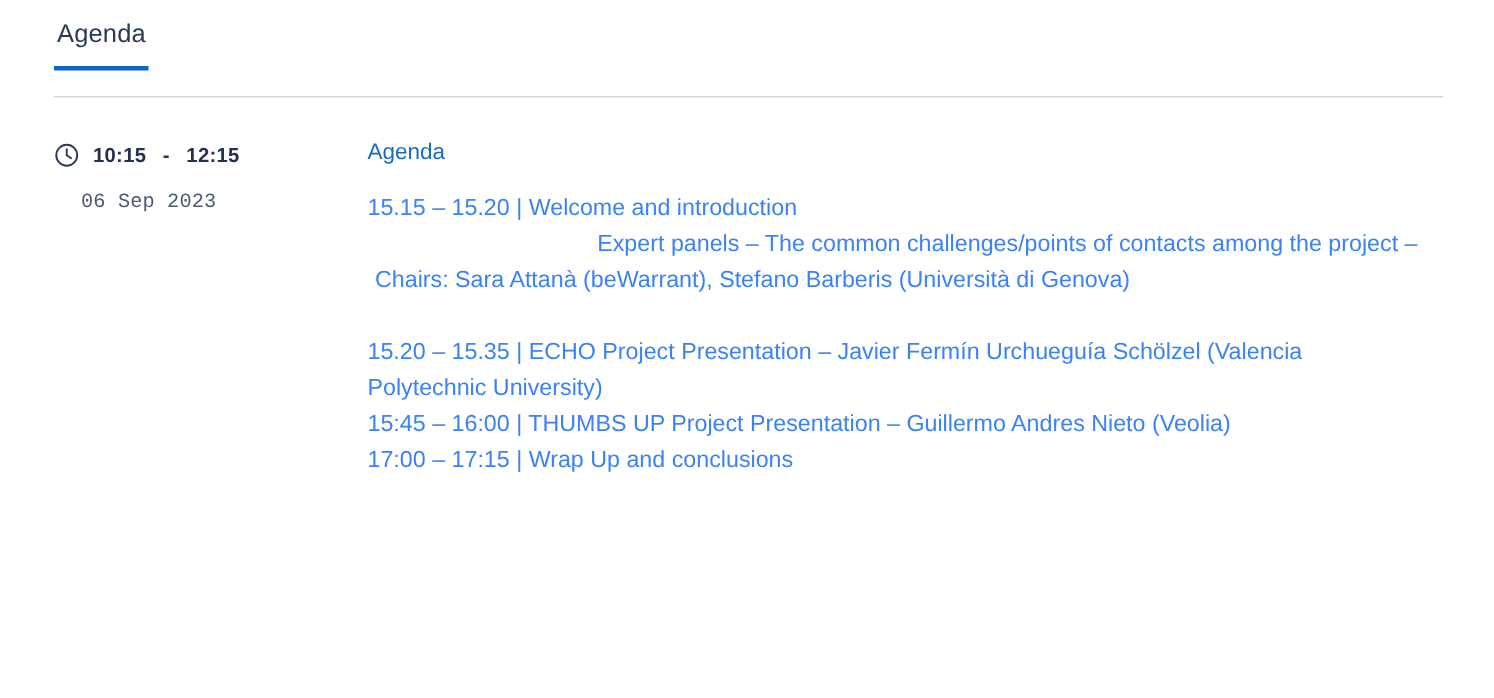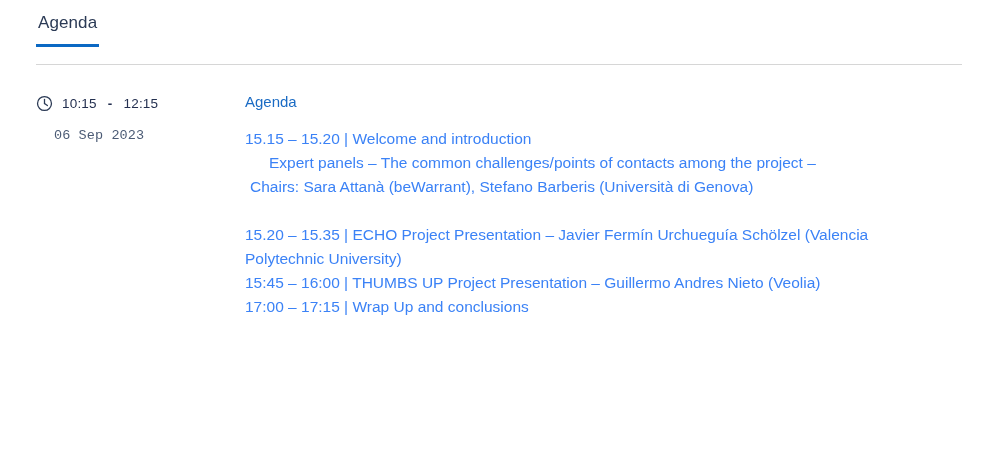--- a/index.html
+++ b/index.html
@@ -65,21 +65,21 @@
     height: 22px;
   }
   .clock-icon {
     width: 17px;
     height: 17px;
     flex: 0 0 17px;
     display: block;
   }
   .time-text {
     font-size: 13.5px;
-    font-weight: normal;
+    font-weight: bold;
     color: #243050;
     letter-spacing: 0.2px;
     white-space: nowrap;
   }
   .time-sep {
     font-weight: bold;
     padding: 0 2px;
   }
   .meta-date {
     margin-left: 18px;
@@ -106,21 +106,21 @@
     cursor: pointer;
   }
 
   .agenda-body {
     margin-top: 15px;
     font-size: 15.5px;
     line-height: 24px;
     color: #3b82f6;
   }
   .ln { margin: 0; }
-  .ln.indent-lg { padding-left: 24px; }
+  .ln.indent-lg { padding-left: 24px; text-align: right; }
   .ln.indent-sm { padding-left: 5px; }
   .spacer { height: 24px; }
 </style>
 </head>
 <body>
 
 <div class="tabbar">
   <div class="tab active">Agenda</div>
 </div>
 

